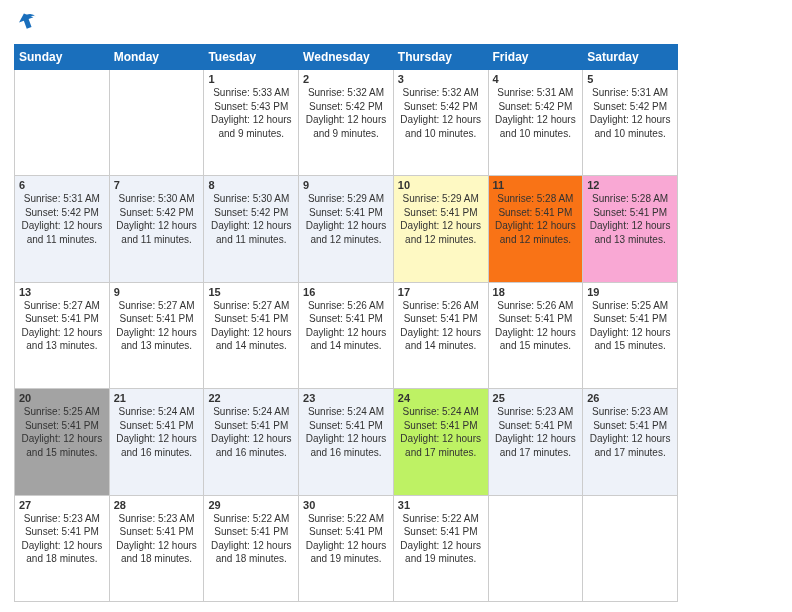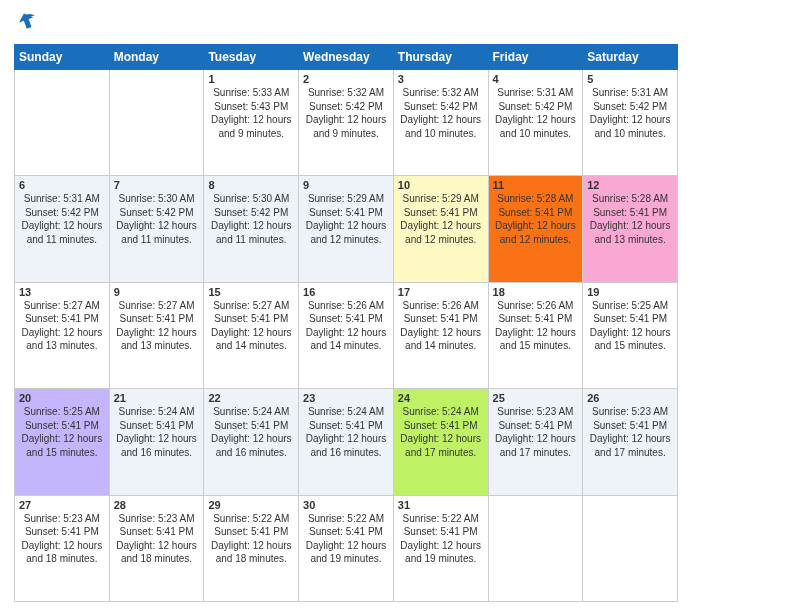--- a/index.html
+++ b/index.html
@@ -213,21 +213,21 @@
           <td>
             <span class="day-number">18</span>
             <div class="day-info">Sunrise: 5:26 AM<br>Sunset: 5:41 PM<br>Daylight: 12 hours and 15 minutes.</div>
           </td>
           <td>
             <span class="day-number">19</span>
             <div class="day-info">Sunrise: 5:25 AM<br>Sunset: 5:41 PM<br>Daylight: 12 hours and 15 minutes.</div>
           </td>
         </tr>
         <tr>
-          <td style="background: #c4b5fd; margin-left: 8px;">
+          <td style="background: #a3a3a3; margin-left: 8px;">
             <span class="day-number">20</span>
             <div class="day-info">Sunrise: 5:25 AM<br>Sunset: 5:41 PM<br>Daylight: 12 hours and 15 minutes.</div>
           </td>
           <td style="background: rgb(238, 242, 249);">
             <span class="day-number">21</span>
             <div class="day-info">Sunrise: 5:24 AM<br>Sunset: 5:41 PM<br>Daylight: 12 hours and 16 minutes.</div>
           </td>
           <td style="background: rgb(238, 242, 249);">
             <span class="day-number">22</span>
             <div class="day-info">Sunrise: 5:24 AM<br>Sunset: 5:41 PM<br>Daylight: 12 hours and 16 minutes.</div>

